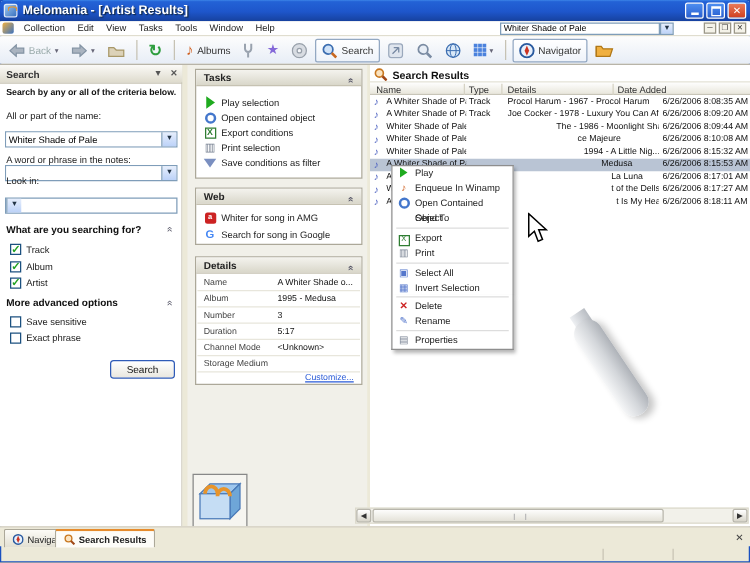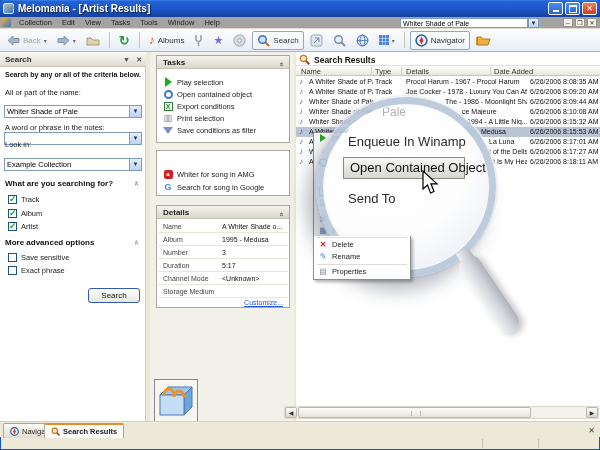--- a/index.html
+++ b/index.html
@@ -19,21 +19,21 @@
     border:1px solid #e8942a;border-bottom:none;border-radius:3px 3px 0 0}
   .winbtns{margin-left:auto;display:flex;gap:2px}
   .wbtn{width:15px;height:13px;border-radius:2px;border:1px solid #fff;
     background:linear-gradient(180deg,#4d8ef0,#2a5fd0);display:flex;align-items:center;justify-content:center;
     color:#fff;font-size:8px;line-height:8px}
   .wbtn.min::after{content:"";width:6px;height:2px;background:#fff;margin-top:5px}
   .wbtn.res::after{content:"";width:6px;height:5px;border:1px solid #fff;border-top-width:2px}
   .wbtn.cls{background:linear-gradient(180deg,#ea7b5a,#cf4020)}
 
   
-  .menubar{left:0;top:17px;width:600px;height:12px;background:#a3a3a3;display:flex;align-items:center;
+  .menubar{left:0;top:17px;width:600px;height:12px;background:#ffffff;display:flex;align-items:center;
     font-size:7.5px;color:#222;border-bottom:1px solid #e0ddcf}
   .mico{width:9px;height:9px;margin:0 3px 0 2px;border-radius:2px;
     background:linear-gradient(135deg,#f0b040,#3a72c0)}
   .mitem{padding:0 5px;height:12px;line-height:12px}
   .mcombo{position:absolute;left:400px;top:1px;width:128px;height:10px;border:1px solid #7f9db9;
     background:#fff;font-size:7px;padding:0 2px;font-family:"Liberation Sans",sans-serif}
   .mdd{position:absolute;left:528px;top:1px;width:11px;height:10px;border:1px solid #7f9db9;
     background:linear-gradient(180deg,#e6eefc,#bcd2f8);font-size:6px;text-align:center;line-height:9px;color:#234}
   .mdibtns{position:absolute;right:3px;top:1px;display:flex;gap:2px}
   .mdib{width:10px;height:9px;border:1px solid #9a96886;border:1px solid #9a9688;background:#f4f2e8;
@@ -310,21 +310,20 @@
     </div>
 
     <div class="lp-lbl" style="top:71px">A word or phrase in the notes:</div>
     <div class="xcombo" style="top:80px">
       <input value="" style="">
       <span class="xdd">▼</span>
     </div>
 
     <div class="lp-lbl" style="top:88px">Look in:</div>
     <div class="xcombo" style="top:106px">
-      <input value="Example Collection" style="">
       <span class="xdd">▼</span>
     </div>
 
     <div class="lp-sec" style="top:127px">What are you searching for?</div>
     <span class="lp-chev" style="top:127px">«</span>
 
     <div class="cbrow" style="top:143px">
       <span class="cb on"></span>
       <span>Track</span>
     </div>
@@ -384,20 +383,24 @@
     </div>
     <div class="titem" style="top:69px">
       <span class="ti">
           <span class="ti-filter"></span>
         </span>
       <span>Save conditions as filter</span>
     </div>
   </div>
 
   <div class="abs box" style="left:156px;top:150px;width:134px;height:46px">
+    <div class="box-head">
+      <span>Web</span>
+      <span class="box-chev">«</span>
+    </div>
     <div class="titem" style="top:18px">
       <span class="ti">
           <span class="ti-amg">a</span>
         </span>
       <span>Whiter for song in AMG</span>
     </div>
     <div class="titem" style="top:31px">
       <span class="ti ti-google">G</span>
       <span>Search for song in Google</span>
     </div>
@@ -578,29 +581,20 @@
     <div class="cmi" style="top:80px">
       <span class="cico c-blue">▣</span>
       <span class="ctx-lbl">Select All</span>
     </div>
     <div class="cmi" style="top:92px">
       <span class="cico c-blue">▦</span>
       <span class="ctx-lbl">Invert Selection</span>
     </div>
   </div>
 
-  <div class="abs glass">
-    <div class="glass-in">
-      <span class="ghost" style="left:58px;top:0px">Pale</span>
-      <span class="ghost" style="left:20px;top:13px;font-size:13px">y</span>
-      <span class="mag-item" style="left:24px;top:29px">Enqueue In Winamp</span>
-      <span class="mag-hl">Open Contained Object</span>
-      <span class="mag-item" style="left:24px;top:86px">Send To</span>
-    </div>
-  </div>
   <div class="abs gneck"></div>
   <div class="abs grod"></div>
 
   <div class="ctx ctx-bot">
     <div class="cmsep" style="top:1px"></div>
     <div class="cmi" style="top:3px">
       <span class="cico c-red">✕</span>
       <span class="ctx-lbl">Delete</span>
     </div>
     <div class="cmi" style="top:15px">

